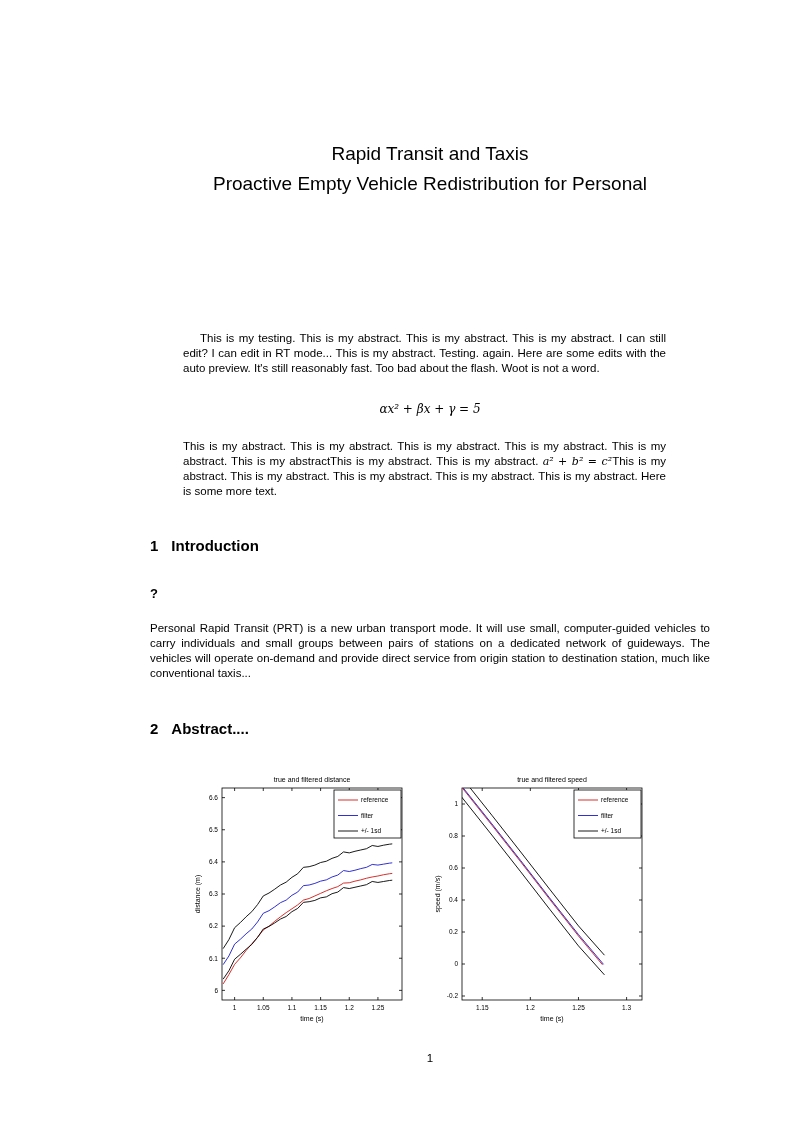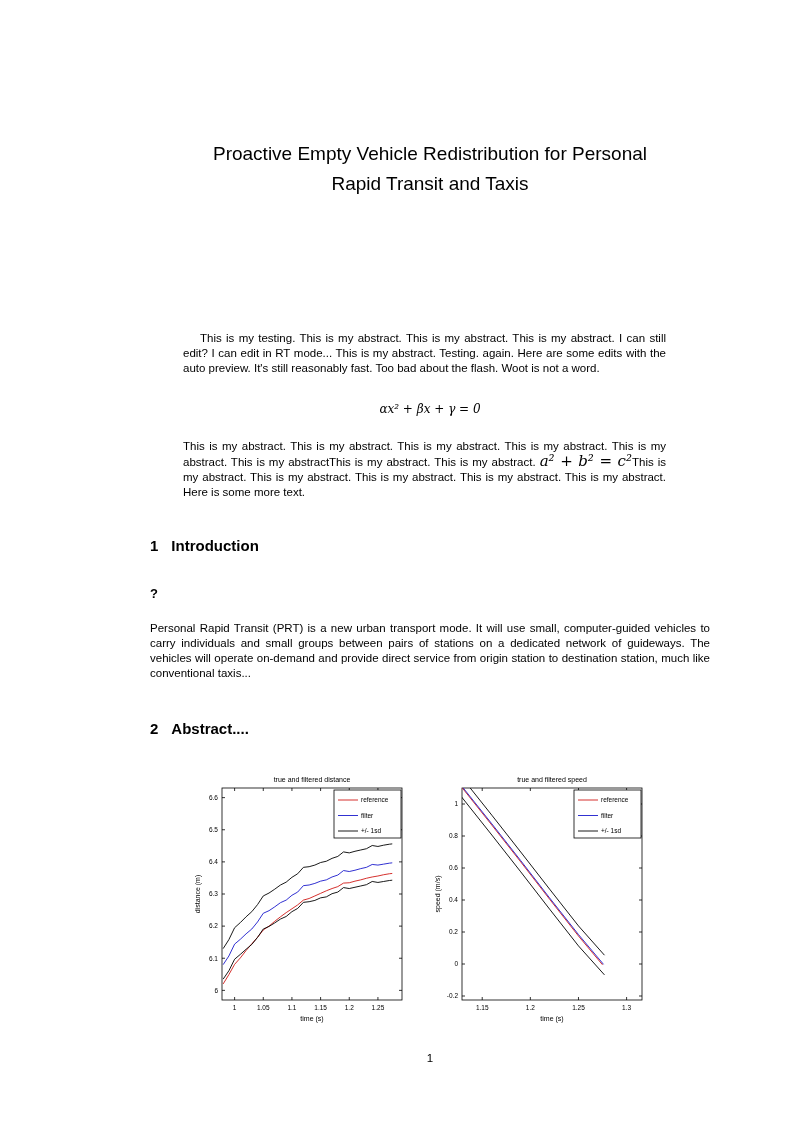--- a/index.html
+++ b/index.html
@@ -48,21 +48,21 @@
     font-style: italic;
     font-size: 12px;
   }
   .abs-p2 {
     position: absolute;
     left: 183px; top: 439px; width: 483px;
   }
   .math-inline {
     font-family: "DejaVu Serif", serif;
     font-style: italic;
-    font-size: 15px;
+    font-size: 11px;
   }
   .sec-heading {
     position: absolute;
     left: 150px;
     font-size: 15px;
     font-weight: 700;
   }
   .sec-1 { top: 537px; }
   .sec-2 { top: 720px; }
   .sec-num { display: inline-block; margin-right: 13px; }
@@ -85,28 +85,28 @@
     text-align: center;
     font-size: 11.5px;
   }
 </style>
 </head>
 <body>
 
 <div class="page">
 
   <div class="doc-title">
+    <div>Rapid Transit and Taxis</div>
     <div>Proactive Empty Vehicle Redistribution for Personal</div>
-    <div>Rapid Transit and Taxis</div>
   </div>
 
 
   <p class="para abs-p1">This is my testing. This is my abstract. This is my abstract. This is my abstract. I can still edit? I can edit in RT mode... This is my abstract. Testing. again. Here are some edits with the auto preview. It's still reasonably fast. Too bad about the flash. Woot is not a word.</p>
 
-  <div class="equation">αx² + βx + γ = 0</div>
+  <div class="equation">αx² + βx + γ = 5</div>
 
   <p class="para abs-p2"><span>This is my abstract. This is my abstract. This is my abstract. This is my abstract. This is my abstract. This is my abstractThis is my abstract. This is my abstract. </span><span class="math-inline">a² + b² = c²</span><span>This is my abstract. This is my abstract. This is my abstract. This is my abstract. This is my abstract. Here is some more text.</span></p>
 
   <div class="sec-heading sec-1"><span class="sec-num">1</span><span>Introduction</span></div>
 
   <div class="q-mark">?</div>
 
   <p class="para intro-para">Personal Rapid Transit (PRT) is a new urban transport mode. It will use small, computer-guided vehicles to carry individuals and small groups between pairs of stations on a dedicated network of guideways. The vehicles will operate on-demand and provide direct service from origin station to destination station, much like conventional taxis...</p>
 
   <div class="sec-heading sec-2"><span class="sec-num">2</span><span>Abstract....</span></div>

